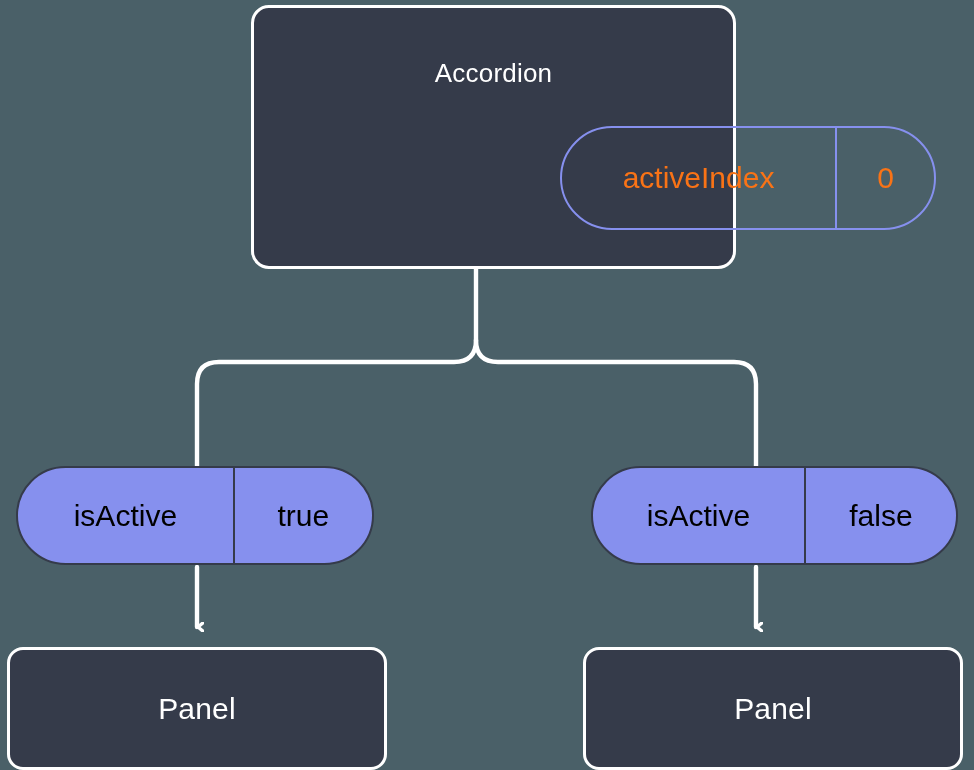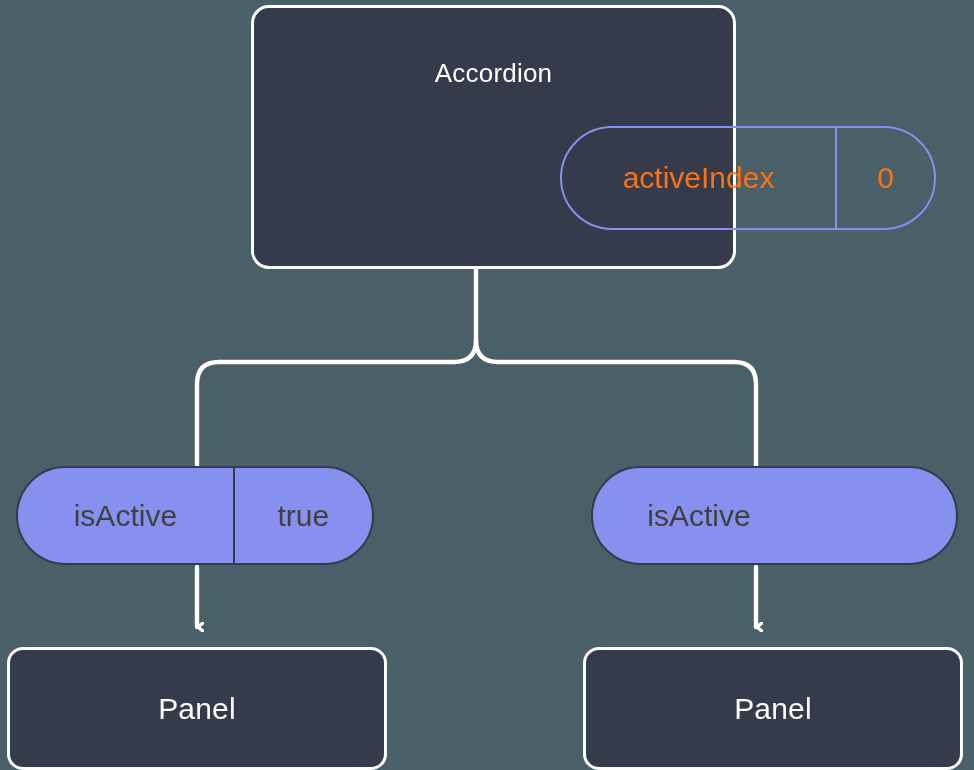--- a/index.html
+++ b/index.html
@@ -114,21 +114,21 @@
   #pill-active-index .pill-val { width: 98px; }
 
   
   .pill-filled {
     background: #8690ee;
     border: 2px solid #353b4a;
     height: 99px;
   }
   .pill-filled .pill-key,
   .pill-filled .pill-val {
-    color: #404040;
+    color: #000000;
     font-size: 30px;
   }
   .pill-filled .pill-val {
     border-left: 2px solid #353b4a;
   }
   #pill-is-active-left {
     left: 16px;
     top: 466px;
     width: 358px;
   }
@@ -180,19 +180,20 @@
     <span class="pill-key">isActive</span>
     <span class="pill-val">true</span>
   </div>
 
   <div class="node-box panel-node" id="panel-left">
     <div class="node-title">Panel</div>
   </div>
 
   <div class="pill pill-filled" id="pill-is-active-right">
     <span class="pill-key">isActive</span>
+    <span class="pill-val">false</span>
   </div>
 
   <div class="node-box panel-node" id="panel-right">
     <div class="node-title">Panel</div>
   </div>
 
 </div>
 
 </body></html>

